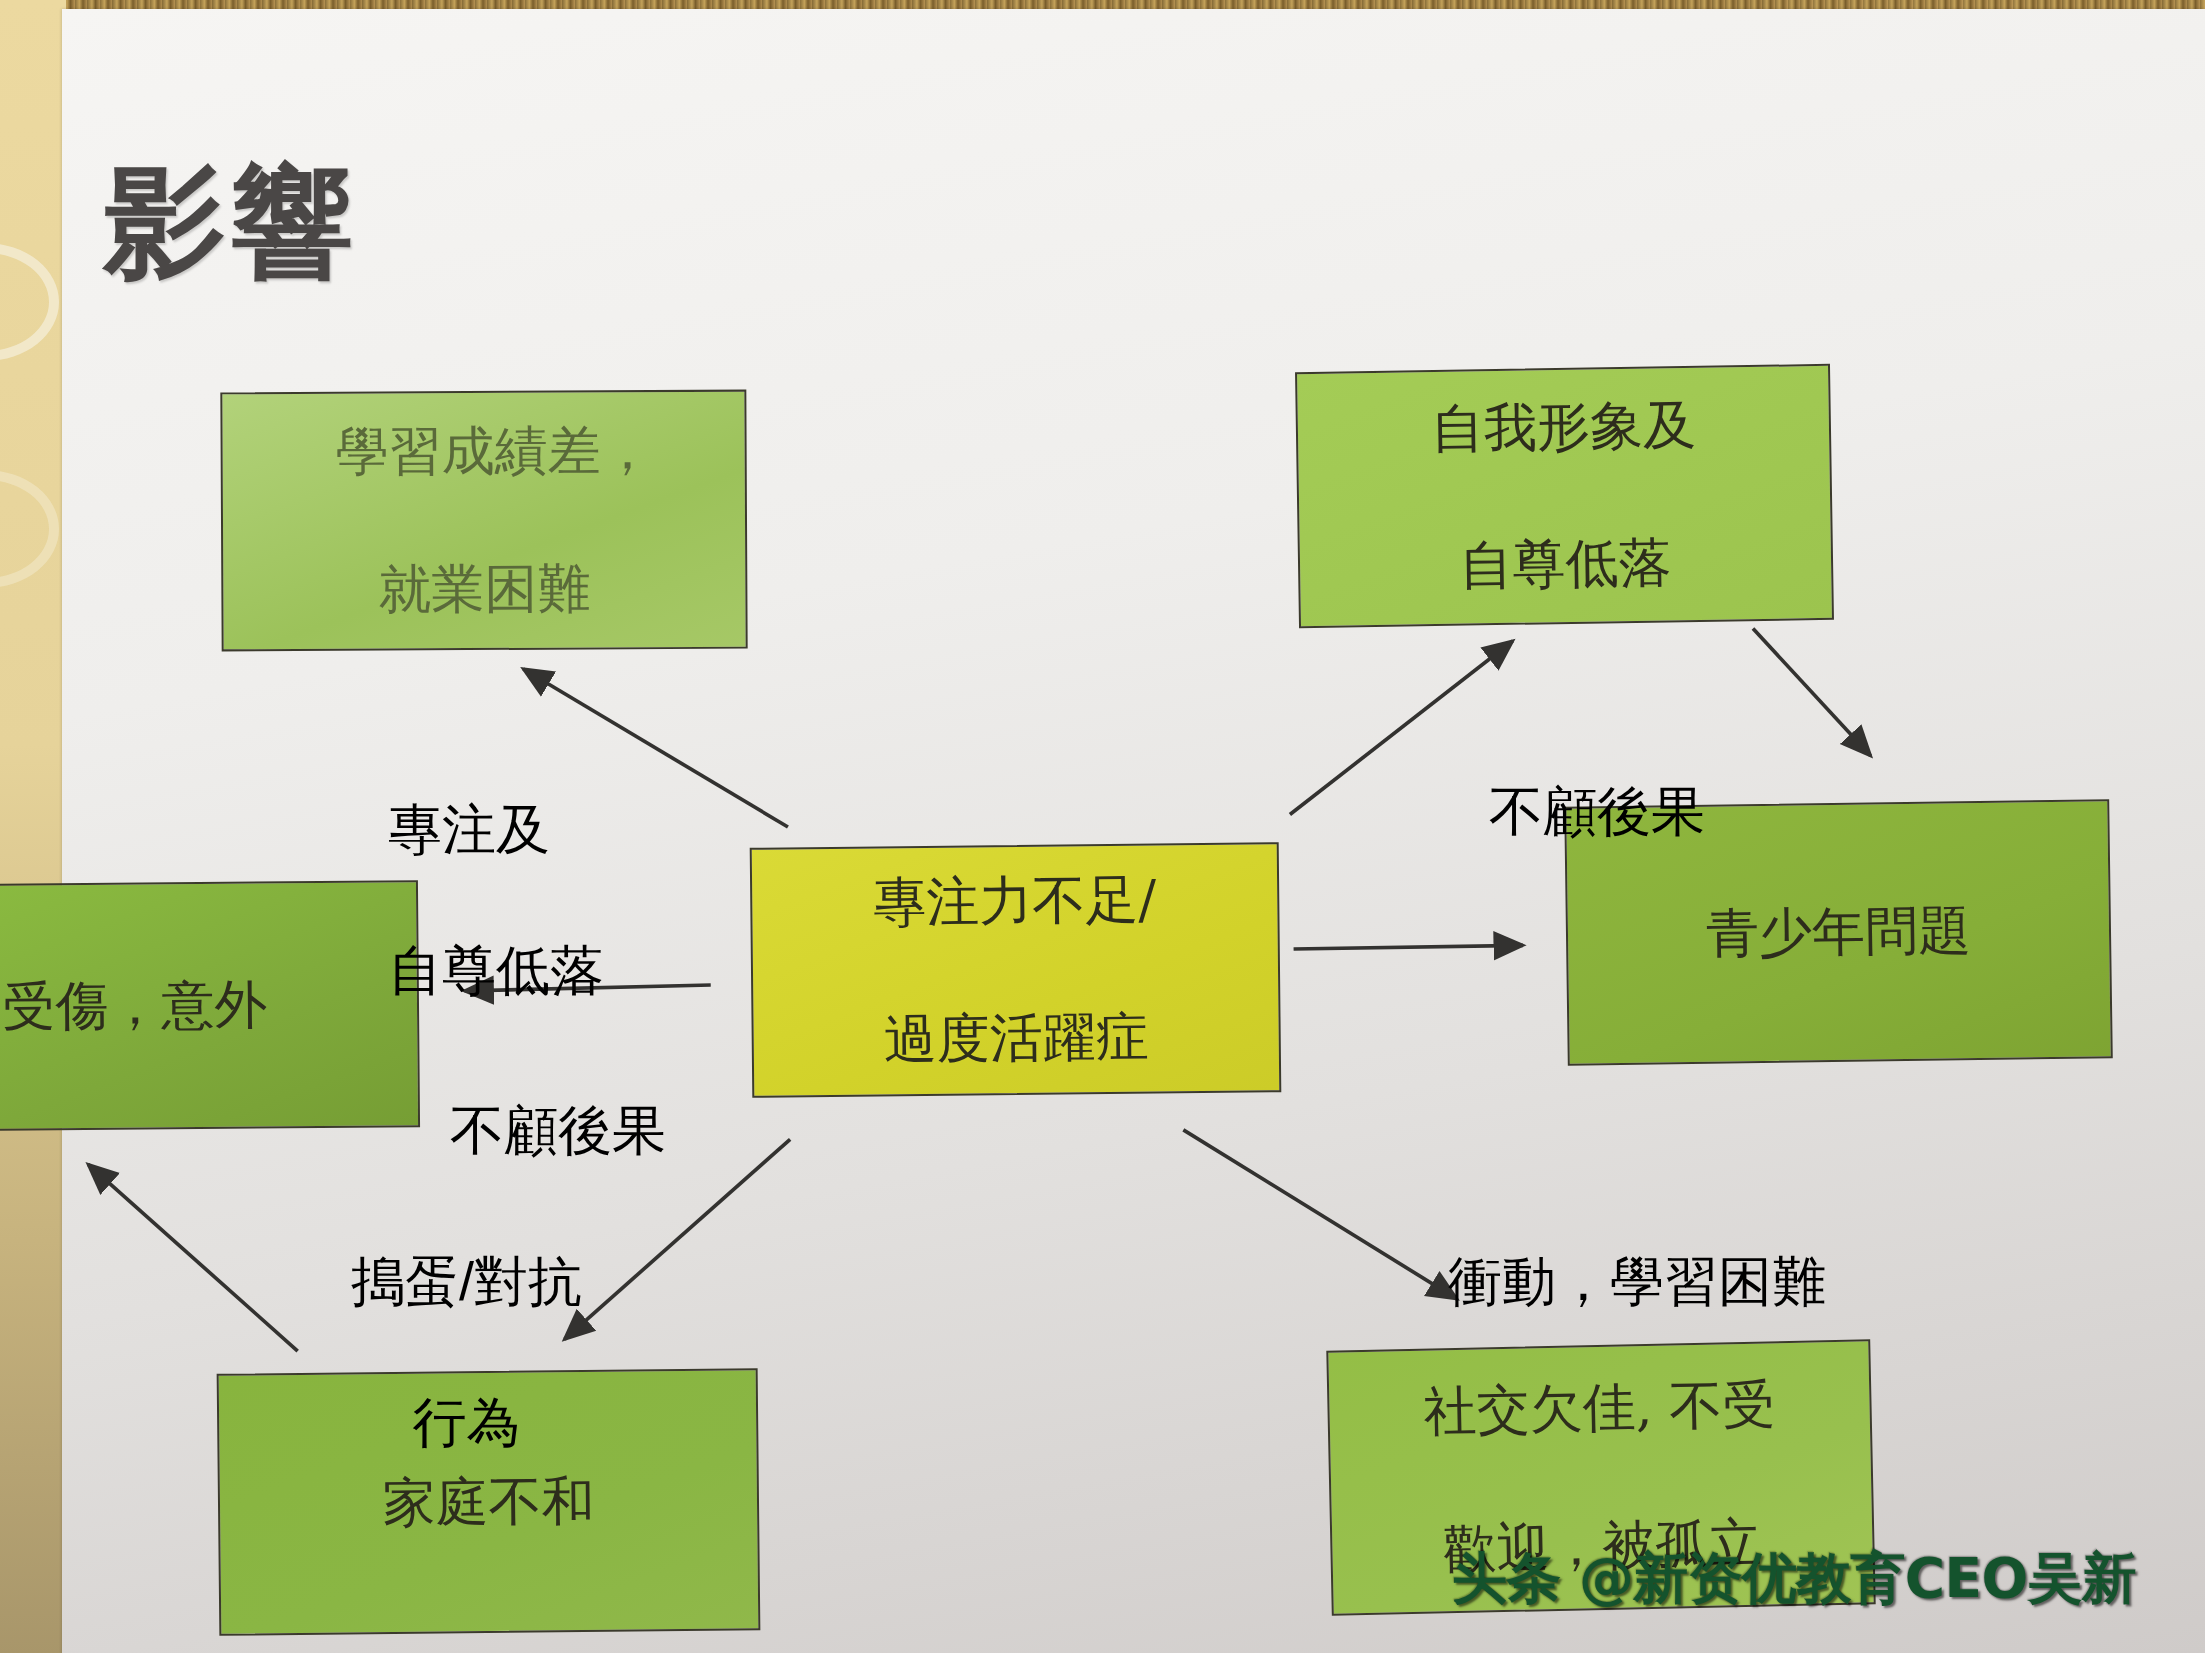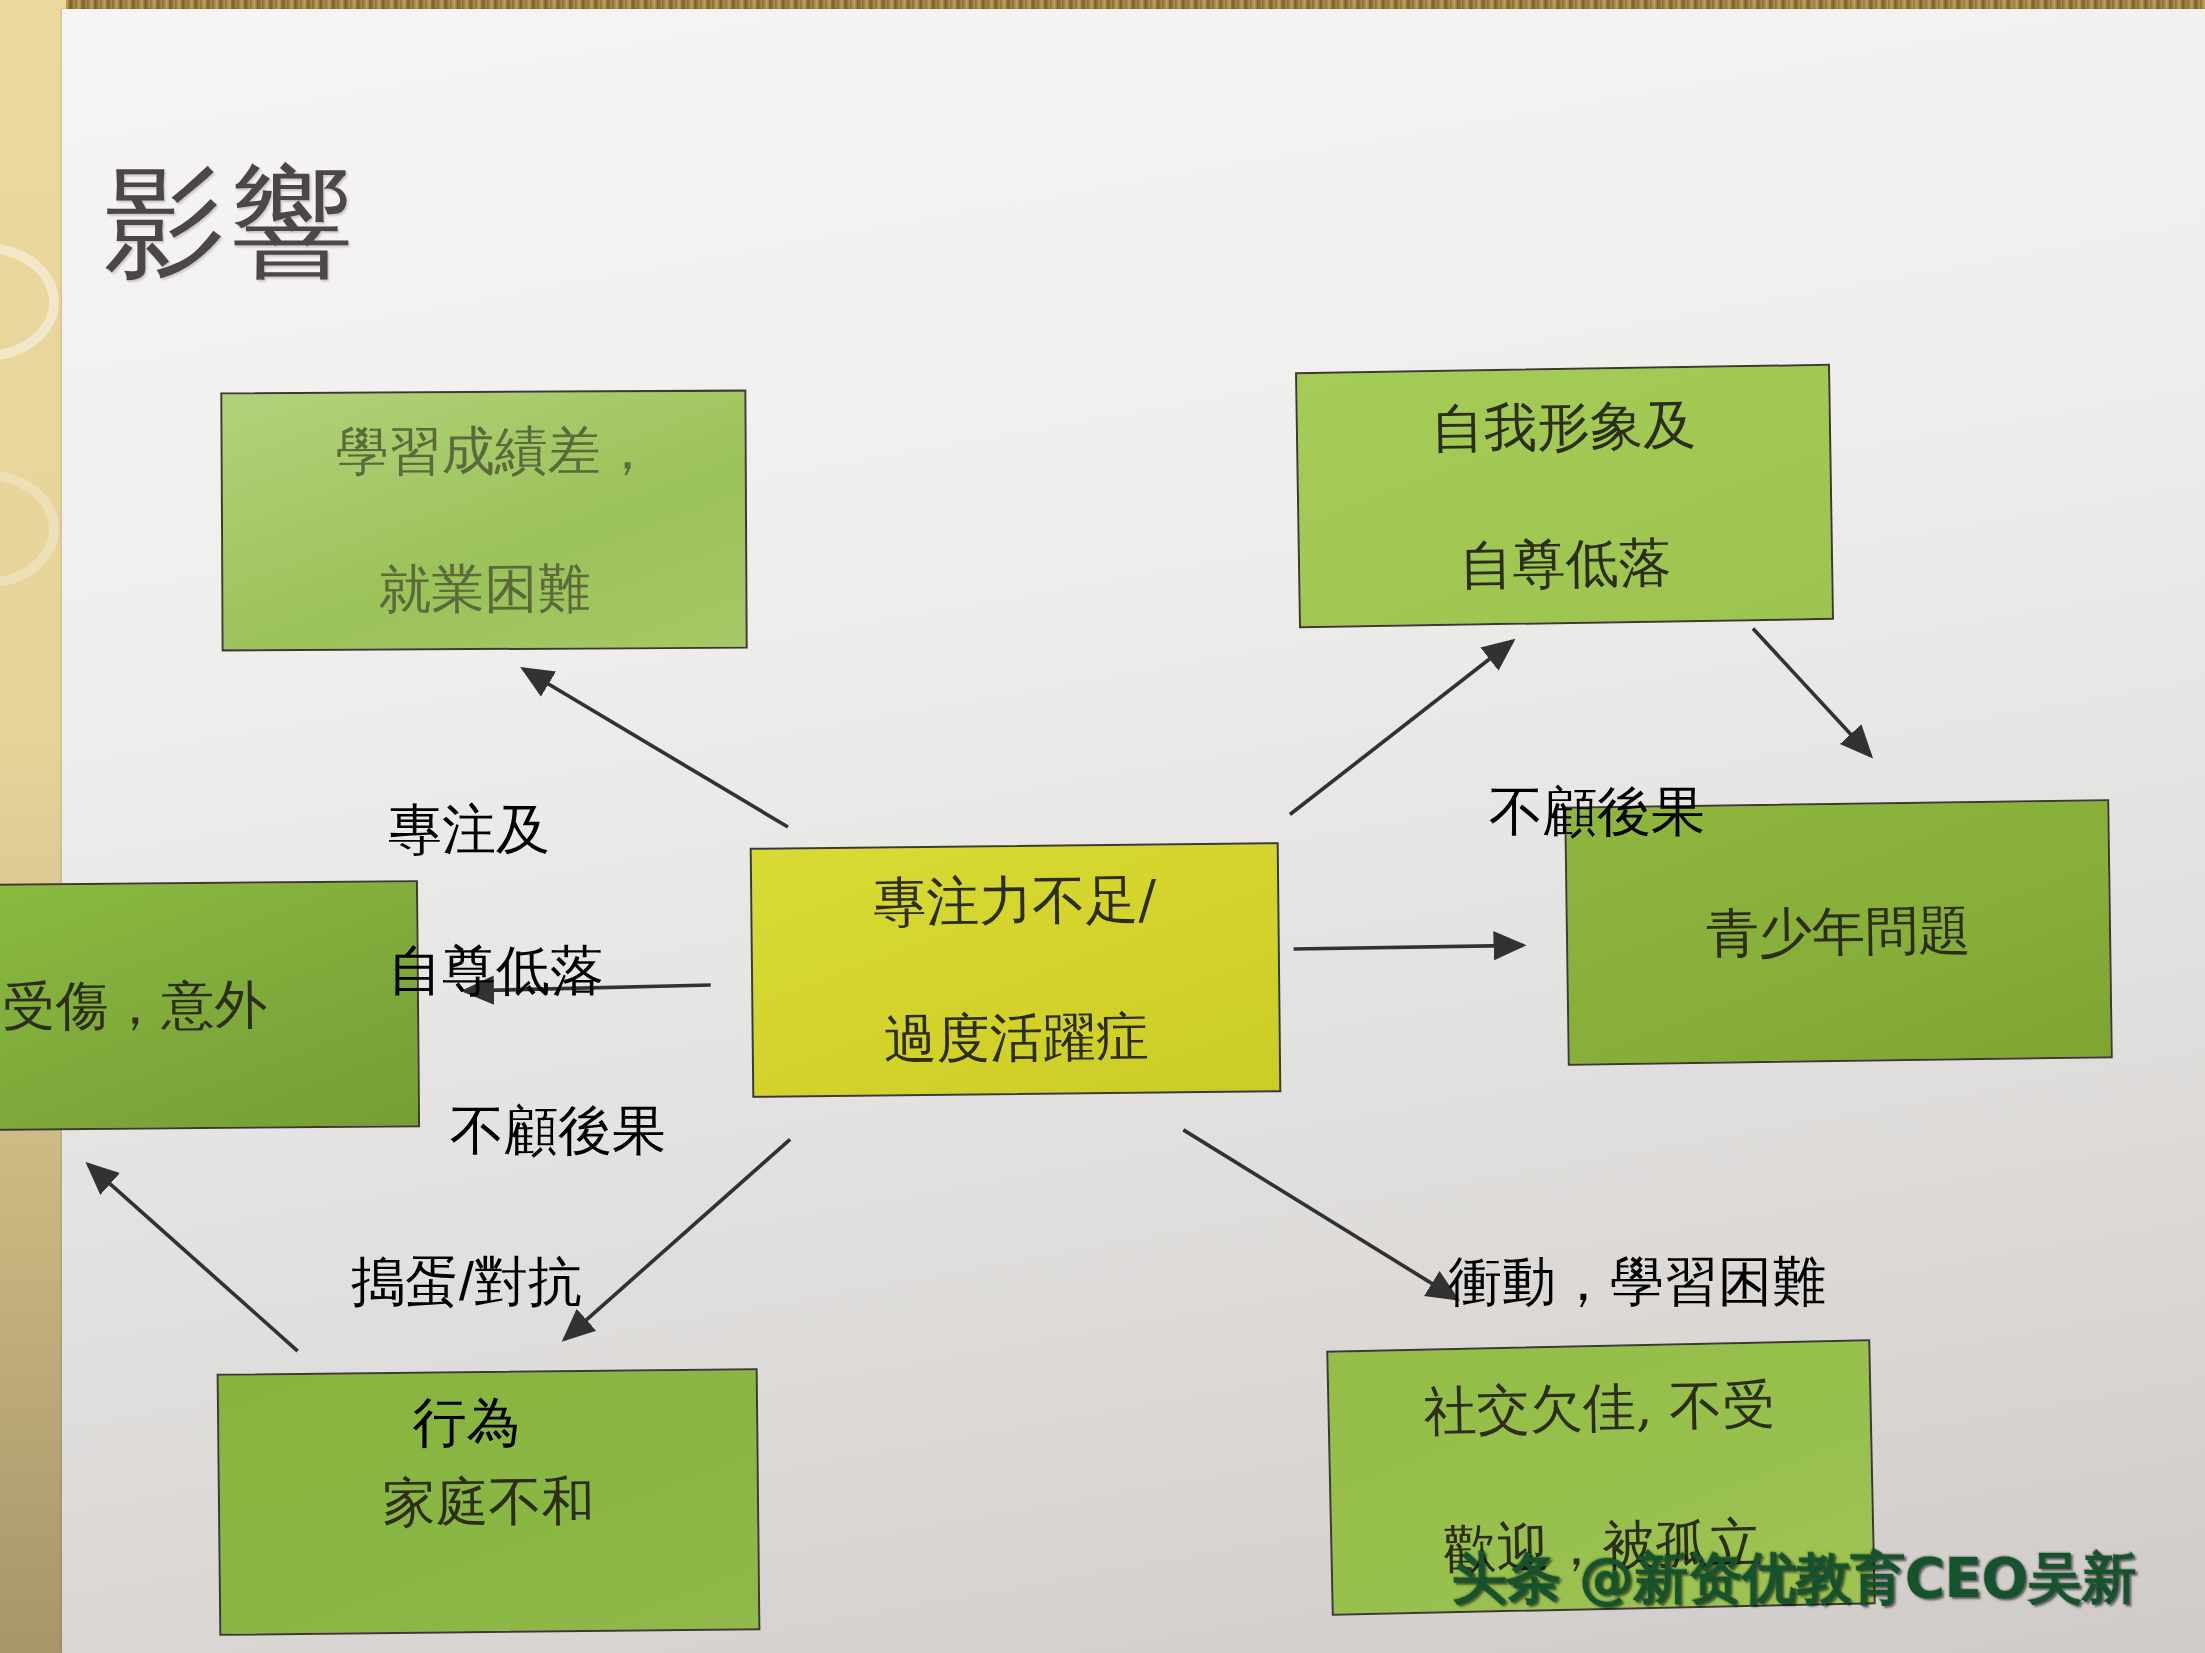--- a/index.html
+++ b/index.html
@@ -41,21 +41,21 @@
       width: 2144px; height: 1645px;
       background: linear-gradient(170deg, #f6f5f3 0%, #efeeec 35%, #e2e0de 65%, #cfcbc9 100%);
       box-shadow: -1.5px 0 2.9px rgba(0,0,0,0.15);
     }
     .title {
       position: absolute;
       left: 103px; top: 79px;
       font-size: 123px;
       color: #4a4746;
       letter-spacing: 4.4px;
-      font-weight: normal;
+      font-weight: bold;
       text-shadow: 1.5px 2.2px 2.2px rgba(0,0,0,0.18);
       line-height: 1;
     }
     .box {
       position: absolute;
       border: 2.9px solid #3b3a2c;
       box-sizing: border-box;
       display: flex;
       align-items: center;
       justify-content: center;

